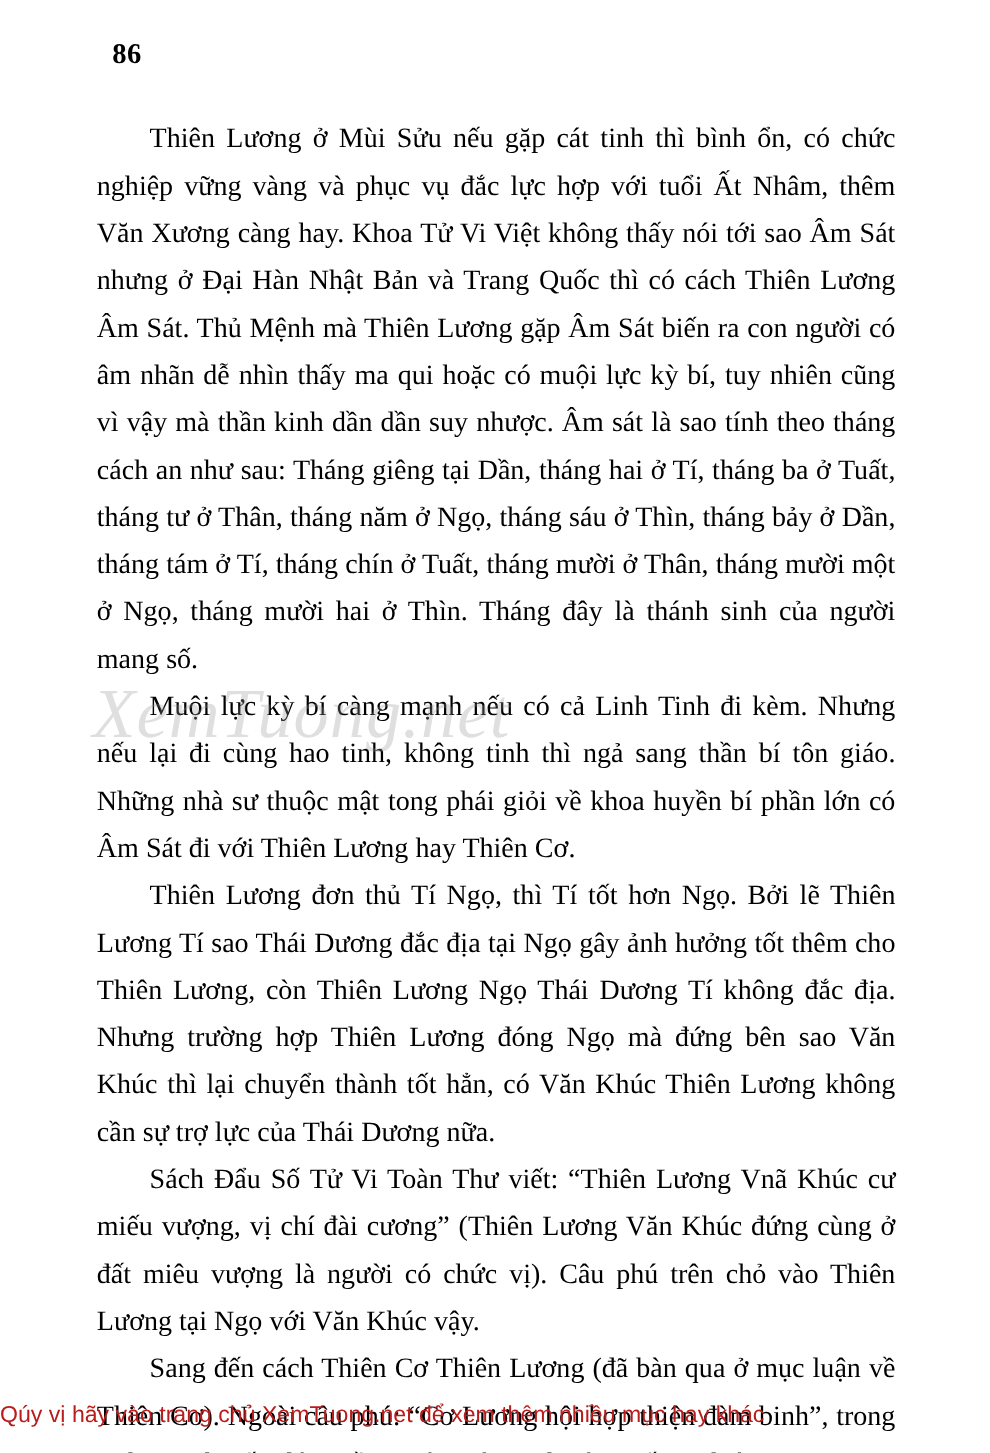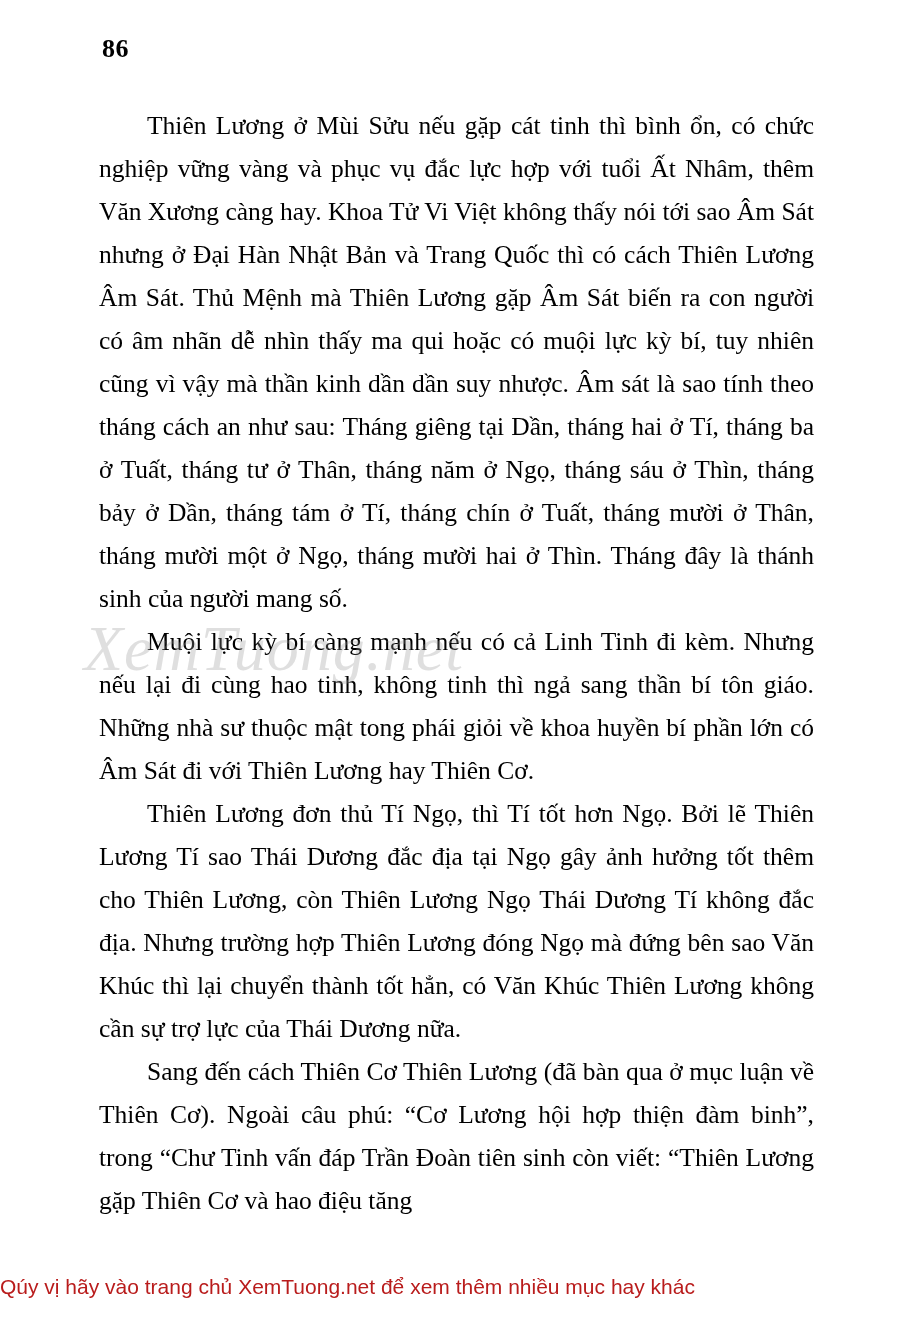--- a/index.html
+++ b/index.html
@@ -58,21 +58,20 @@
     text-align: justify;
     text-justify: inter-word;
     font-family: "Liberation Serif", serif;
   }
   .body-text p {
     margin: 0;
     text-indent: 0;
   }
   .body-text p.indent {
     text-indent: 48px;
-    margin-left: 11px;
   }
   .watermark {
     position: absolute;
     left: 84px;
     top: 592px;
     width: 740px;
     font-size: 64px;
     font-style: italic;
     font-family: "Liberation Serif", serif;
     color: rgba(150,150,150,0.30);
@@ -99,20 +98,21 @@
 <div class="page">
 
   <div class="header">
     <div class="page-number">86</div>
   </div>
 
   <div class="body-text">
     <p class="indent">Thiên Lương ở Mùi Sửu nếu gặp cát tinh thì bình ổn, có chức nghiệp vững vàng và phục vụ đắc lực hợp với tuổi Ất Nhâm, thêm Văn Xương càng hay. Khoa Tử Vi Việt không thấy nói tới sao Âm Sát nhưng ở Đại Hàn Nhật Bản và Trang Quốc thì có cách Thiên Lương Âm Sát. Thủ Mệnh mà Thiên Lương gặp Âm Sát biến ra con người có âm nhãn dễ nhìn thấy ma qui hoặc có muội lực kỳ bí, tuy nhiên cũng vì vậy mà thần kinh dần dần suy nhược. Âm sát là sao tính theo tháng cách an như sau: Tháng giêng tại Dần, tháng hai ở Tí, tháng ba ở Tuất, tháng tư ở Thân, tháng năm ở Ngọ, tháng sáu ở Thìn, tháng bảy ở Dần, tháng tám ở Tí, tháng chín ở Tuất, tháng mười ở Thân, tháng mười một ở Ngọ, tháng mười hai ở Thìn. Tháng đây là thánh sinh của người mang số.</p>
     <p class="indent">Muội lực kỳ bí càng mạnh nếu có cả Linh Tinh đi kèm. Nhưng nếu lại đi cùng hao tinh, không tinh thì ngả sang thần bí tôn giáo. Những nhà sư thuộc mật tong phái giỏi về khoa huyền bí phần lớn có Âm Sát đi với Thiên Lương hay Thiên Cơ.</p>
     <p class="indent">Thiên Lương đơn thủ Tí Ngọ, thì Tí tốt hơn Ngọ. Bởi lẽ Thiên Lương Tí sao Thái Dương đắc địa tại Ngọ gây ảnh hưởng tốt thêm cho Thiên Lương, còn Thiên Lương Ngọ Thái Dương Tí không đắc địa. Nhưng trường hợp Thiên Lương đóng Ngọ mà đứng bên sao Văn Khúc thì lại chuyển thành tốt hẳn, có Văn Khúc Thiên Lương không cần sự trợ lực của Thái Dương nữa.</p>
+    <p class="indent">Sách Đẩu Số Tử Vi Toàn Thư viết: “Thiên Lương Vnã Khúc cư miếu vượng, vị chí đài cương” (Thiên Lương Văn Khúc đứng cùng ở đất miêu vượng là người có chức vị). Câu phú trên chỏ vào Thiên Lương tại Ngọ với Văn Khúc vậy.</p>
     <p class="indent">Sang đến cách Thiên Cơ Thiên Lương (đã bàn qua ở mục luận về Thiên Cơ). Ngoài câu phú: “Cơ Lương hội hợp thiện đàm binh”, trong “Chư Tinh vấn đáp Trần Đoàn tiên sinh còn viết: “Thiên Lương gặp Thiên Cơ và hao điệu tăng</p>
   </div>
 
   <div class="watermark">XemTuong.net</div>
 
   <div class="footer">Qúy vị hãy vào trang chủ XemTuong.net để xem thêm nhiều mục hay khác</div>
 
 </div>
 
 </body></html>

